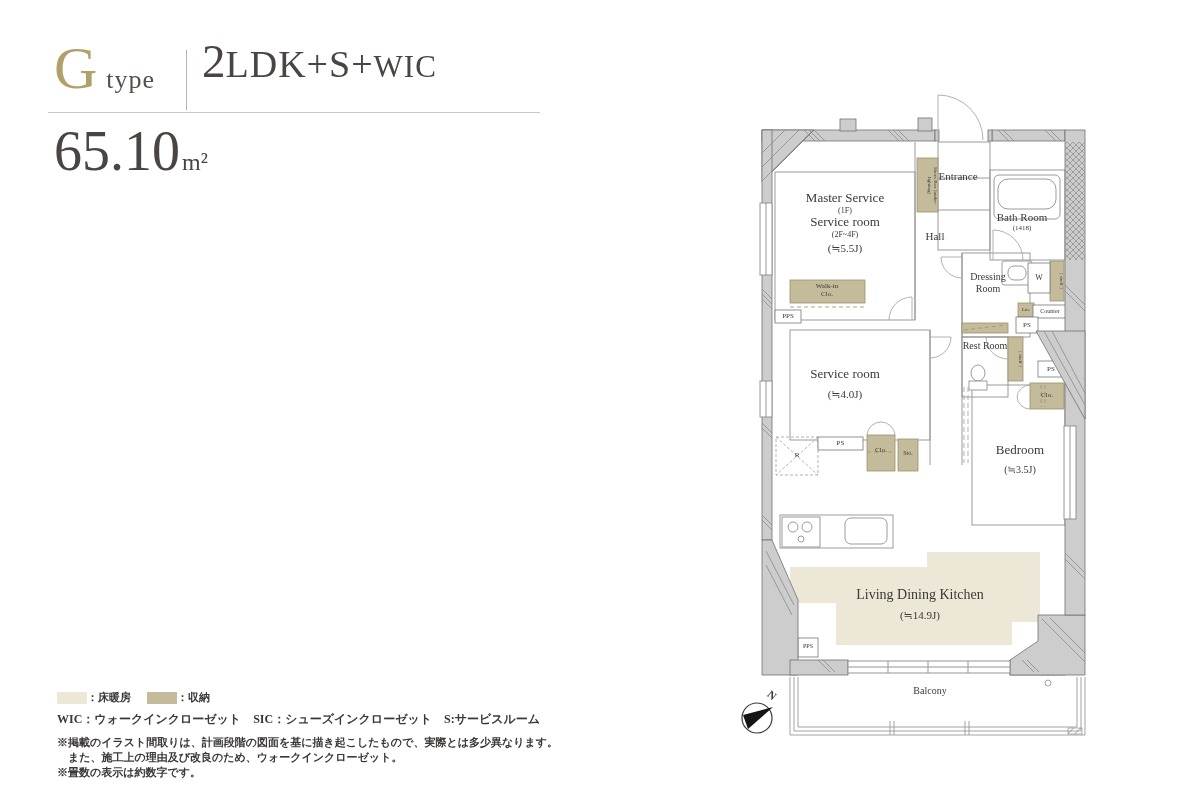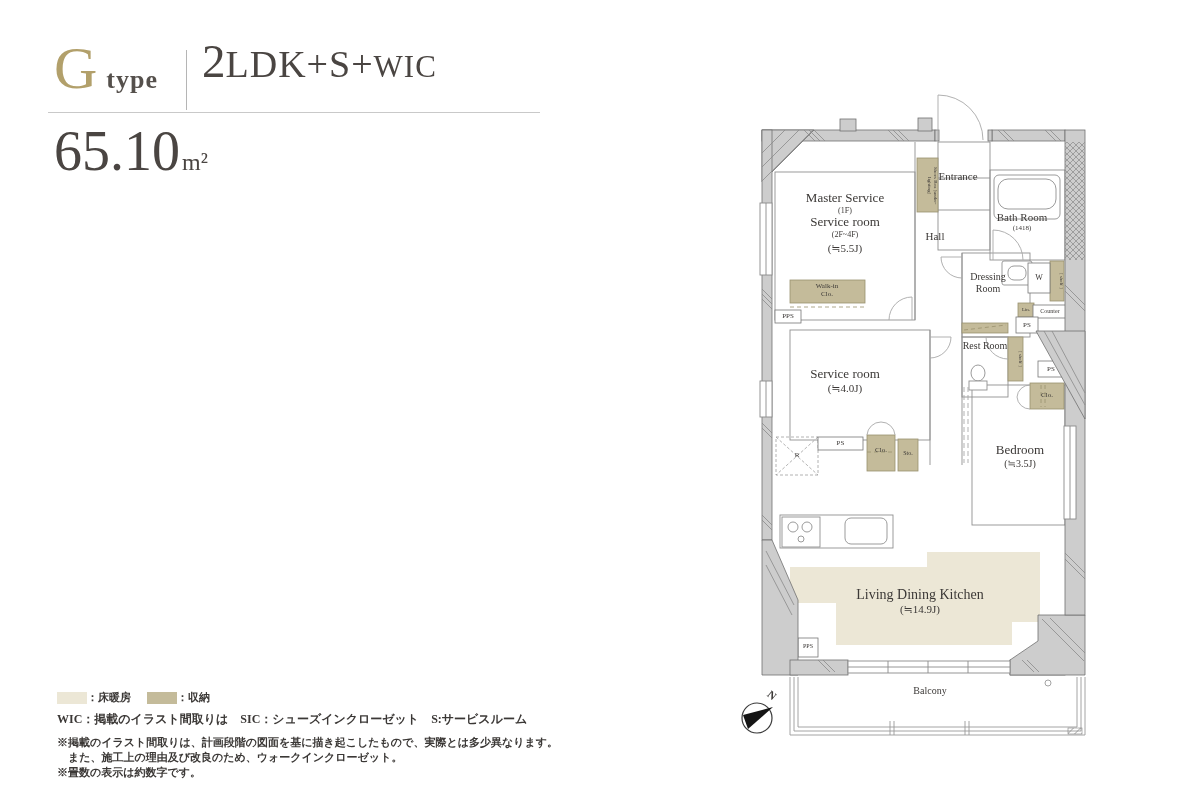--- a/index.html
+++ b/index.html
@@ -1,39 +1,39 @@
 <!DOCTYPE html>
 <html><head>
 <meta charset="utf-8">
 <style>
   html,body{margin:0;padding:0;background:#fff;}
   #page{position:relative;width:1200px;height:800px;background:#ffffff;overflow:hidden;
         font-family:"Liberation Serif",serif;color:#4a4542;}
   
   #type-row{position:absolute;left:54px;top:38px;display:flex;align-items:baseline;line-height:1;}
   #type-letter{font-size:60px;color:#b2a06b;}
-  #type-word{font-size:26px;color:#55504c;margin-left:9px;letter-spacing:1px;font-weight:bold;}
+  #type-word{font-size:26px;color:#55504c;margin-left:9px;letter-spacing:1px;}
   #type-divider{position:absolute;left:186px;top:50px;width:1px;height:60px;background:#b5b5b5;}
   #plan-name{position:absolute;left:202px;top:38px;display:flex;align-items:baseline;line-height:1;color:#4a4542;}
   #plan-num{font-size:47px;}
   #plan-mid{font-size:38px;letter-spacing:1px;}
   #plan-tail{font-size:31px;letter-spacing:1px;}
   #header-rule{position:absolute;left:48px;top:112px;width:492px;height:1px;background:#c9c9c9;}
   #area-row{position:absolute;left:54px;top:123px;display:flex;align-items:baseline;line-height:1;}
   #area-value{font-size:56px;}
   #area-unit{font-size:24px;margin-left:2px;text-align:center;}
   
   #plan{position:absolute;left:740px;top:85px;width:360px;height:675px;}
   #plan svg{position:absolute;left:0;top:0;}
   .lbl{position:absolute;text-align:center;color:#3b3836;line-height:1.15;white-space:nowrap;}
   .wrap{white-space:normal;}
   .vert{writing-mode:vertical-rl;text-orientation:mixed;white-space:normal;line-height:1.25;}
   .f13{font-size:13px;} .f11{font-size:11px;} .f10{font-size:10px;}
   .f8{font-size:8px;} .f7{font-size:7px;} .f6{font-size:6px;} .f5{font-size:5px;}
-  .room-size{}
+  .room-size{margin-top:6px;}
   
   #legend-row{position:absolute;left:57px;top:690px;display:flex;align-items:center;
               font-size:11px;font-weight:bold;color:#3b3836;}
   .swatch{width:30px;height:12px;display:inline-block;}
   #swatch-floor{background:#ece7d6;}
   #swatch-storage{background:#c4bb9a;margin-left:16px;}
   #abbrev-line{position:absolute;left:57px;top:711px;font-size:12px;font-weight:bold;color:#3b3836;}
   #notes{position:absolute;left:57px;top:735px;font-size:11px;font-weight:600;color:#3b3836;line-height:1.35;}
   #note-2{padding-left:11px;}
 </style>
@@ -246,20 +246,20 @@
     <div class="lbl f10" style="left:130px;top:600px;width:120px;">Balcony</div>
     <div class="lbl f11" style="left:28px;top:604px;font-weight:bold;transform:rotate(40deg);">N</div>
   </div>
 
   <div id="legend-row">
     <span class="swatch" id="swatch-floor"></span>
     <span>：床暖房</span>
     <span class="swatch" id="swatch-storage"></span>
     <span>：収納</span>
   </div>
-  <div id="abbrev-line">WIC：掲載のイラスト間取りは　SIC：シューズインクローゼット　S:サービスルーム</div>
+  <div id="abbrev-line">WIC：ウォークインクローゼット　SIC：シューズインクローゼット　S:サービスルーム</div>
   <div id="notes">
     <div id="note-1">※掲載のイラスト間取りは、計画段階の図面を基に描き起こしたもので、実際とは多少異なります。</div>
     <div id="note-2">また、施工上の理由及び改良のため、ウォークインクローゼット。</div>
     <div id="note-3">※畳数の表示は約数字です。</div>
   </div>
 
 </div>
 
 </body></html>

